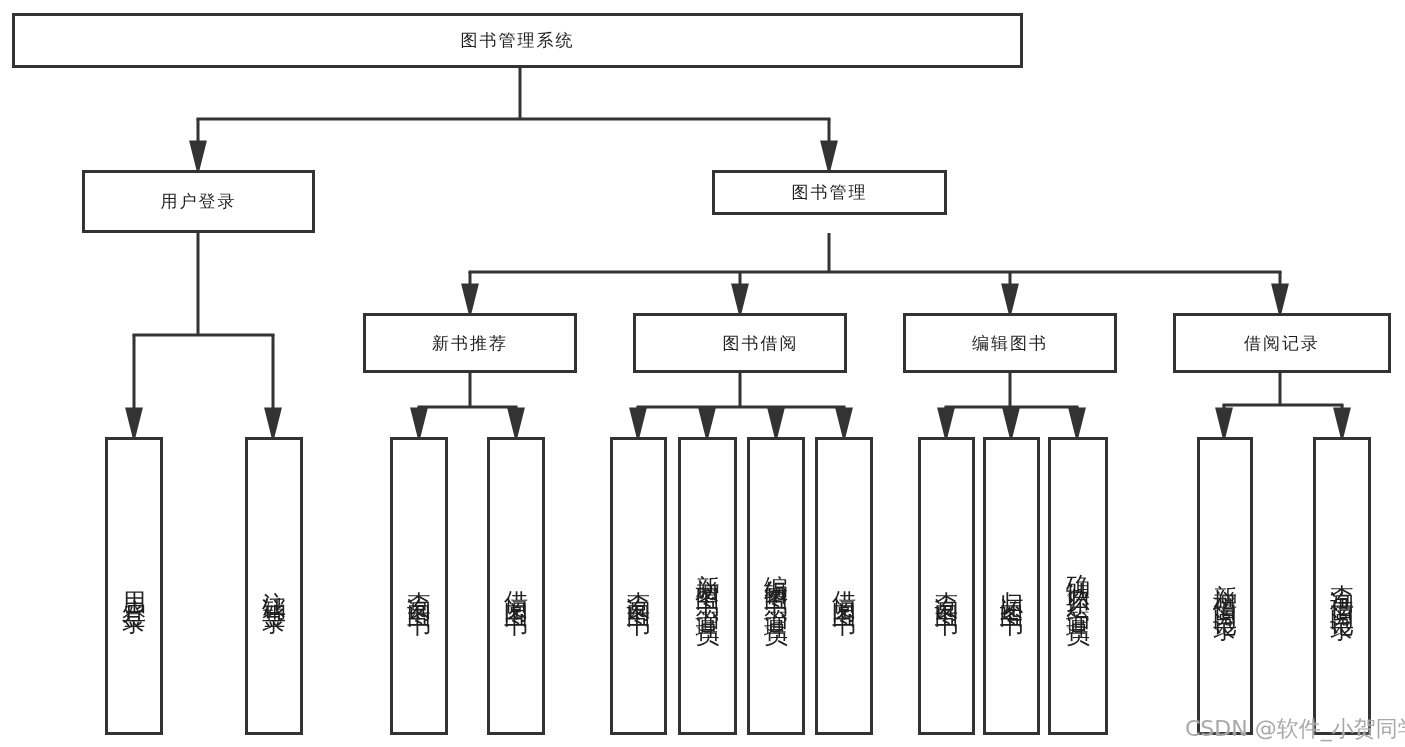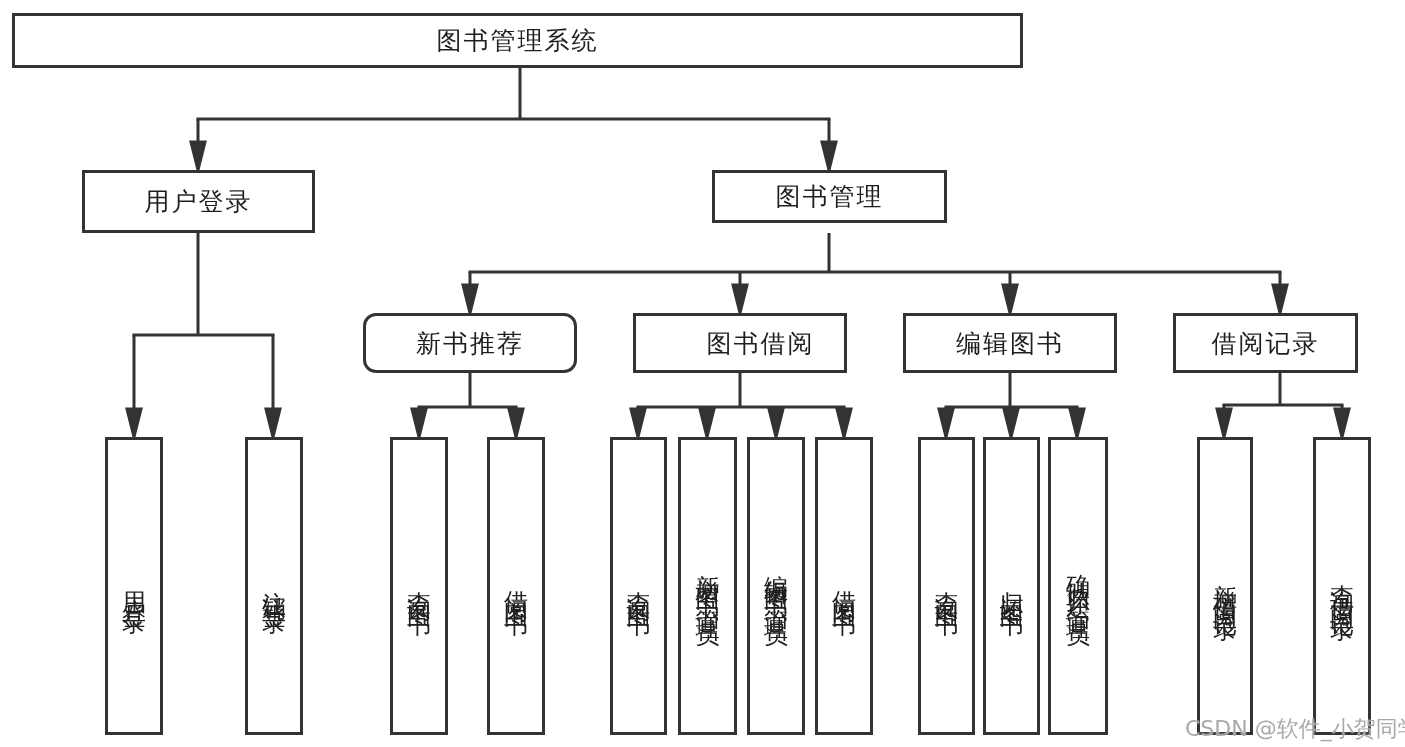--- a/index.html
+++ b/index.html
@@ -28,21 +28,21 @@
     box-sizing: border-box;
     background: #ffffff;
     border: 3px solid #333333;
     display: flex;
     align-items: center;
     justify-content: center;
     z-index: 2;
     color: #1f1f1f;
   }
   .hnode {
-    font-size: 25px;
+    font-size: 17px;
     letter-spacing: 2px;
     white-space: nowrap;
     font-family: Liberation Serif, serif;
   }
   .vnode span {
     writing-mode: vertical-rl;
     text-orientation: mixed;
     font-size: 24px;
     letter-spacing: 7px;
     line-height: 1;
@@ -128,34 +128,34 @@
     </g>
   </svg>
 
   <div class="node hnode" style="left:12px; top:13px; width:1011px; height:55px;">
     <span>图书管理系统</span>
   </div>
 
   <div class="node hnode" style="left:82px; top:170px; width:233px; height:63px;">
     <span>用户登录</span>
   </div>
-  <div class="node hnode" style="left:712px; top:170px; width:235px; height:53px;">
+  <div class="node hnode" style="left:712px; top:170px; width:235px; height:45px;">
     <span>图书管理</span>
   </div>
 
-  <div class="node hnode" style="left:363px; top:313px; width:214px; height:60px;border-radius:13px;">
+  <div class="node hnode" style="left:363px; top:313px; width:214px; height:60px;">
     <span>新书推荐</span>
   </div>
   <div class="node hnode" style="left:633px; top:313px; width:214px; height:60px;padding-left:41px;">
     <span>图书借阅</span>
   </div>
   <div class="node hnode" style="left:903px; top:313px; width:214px; height:60px;">
     <span>编辑图书</span>
   </div>
-  <div class="node hnode" style="left:1173px; top:313px; width:185px; height:60px;">
+  <div class="node hnode" style="left:1173px; top:313px; width:218px; height:60px;">
     <span>借阅记录</span>
   </div>
 
   <div class="node vnode" style="left:105px; top:437px; width:58px; height:298px;">
     <span>用户登录</span>
   </div>
   <div class="node vnode" style="left:245px; top:437px; width:58px; height:298px;">
     <span>注销登录</span>
   </div>
 

